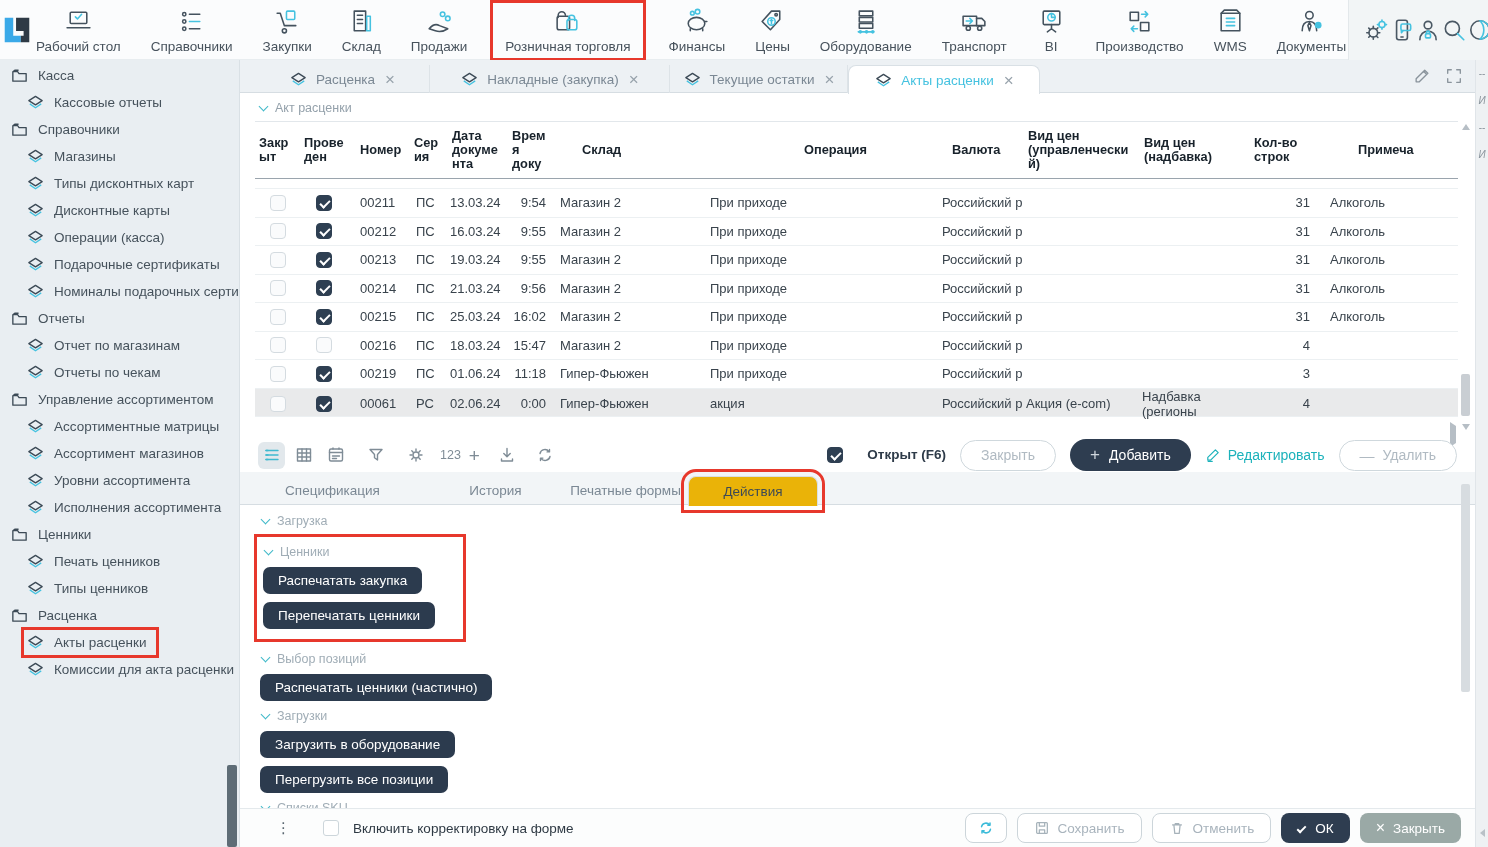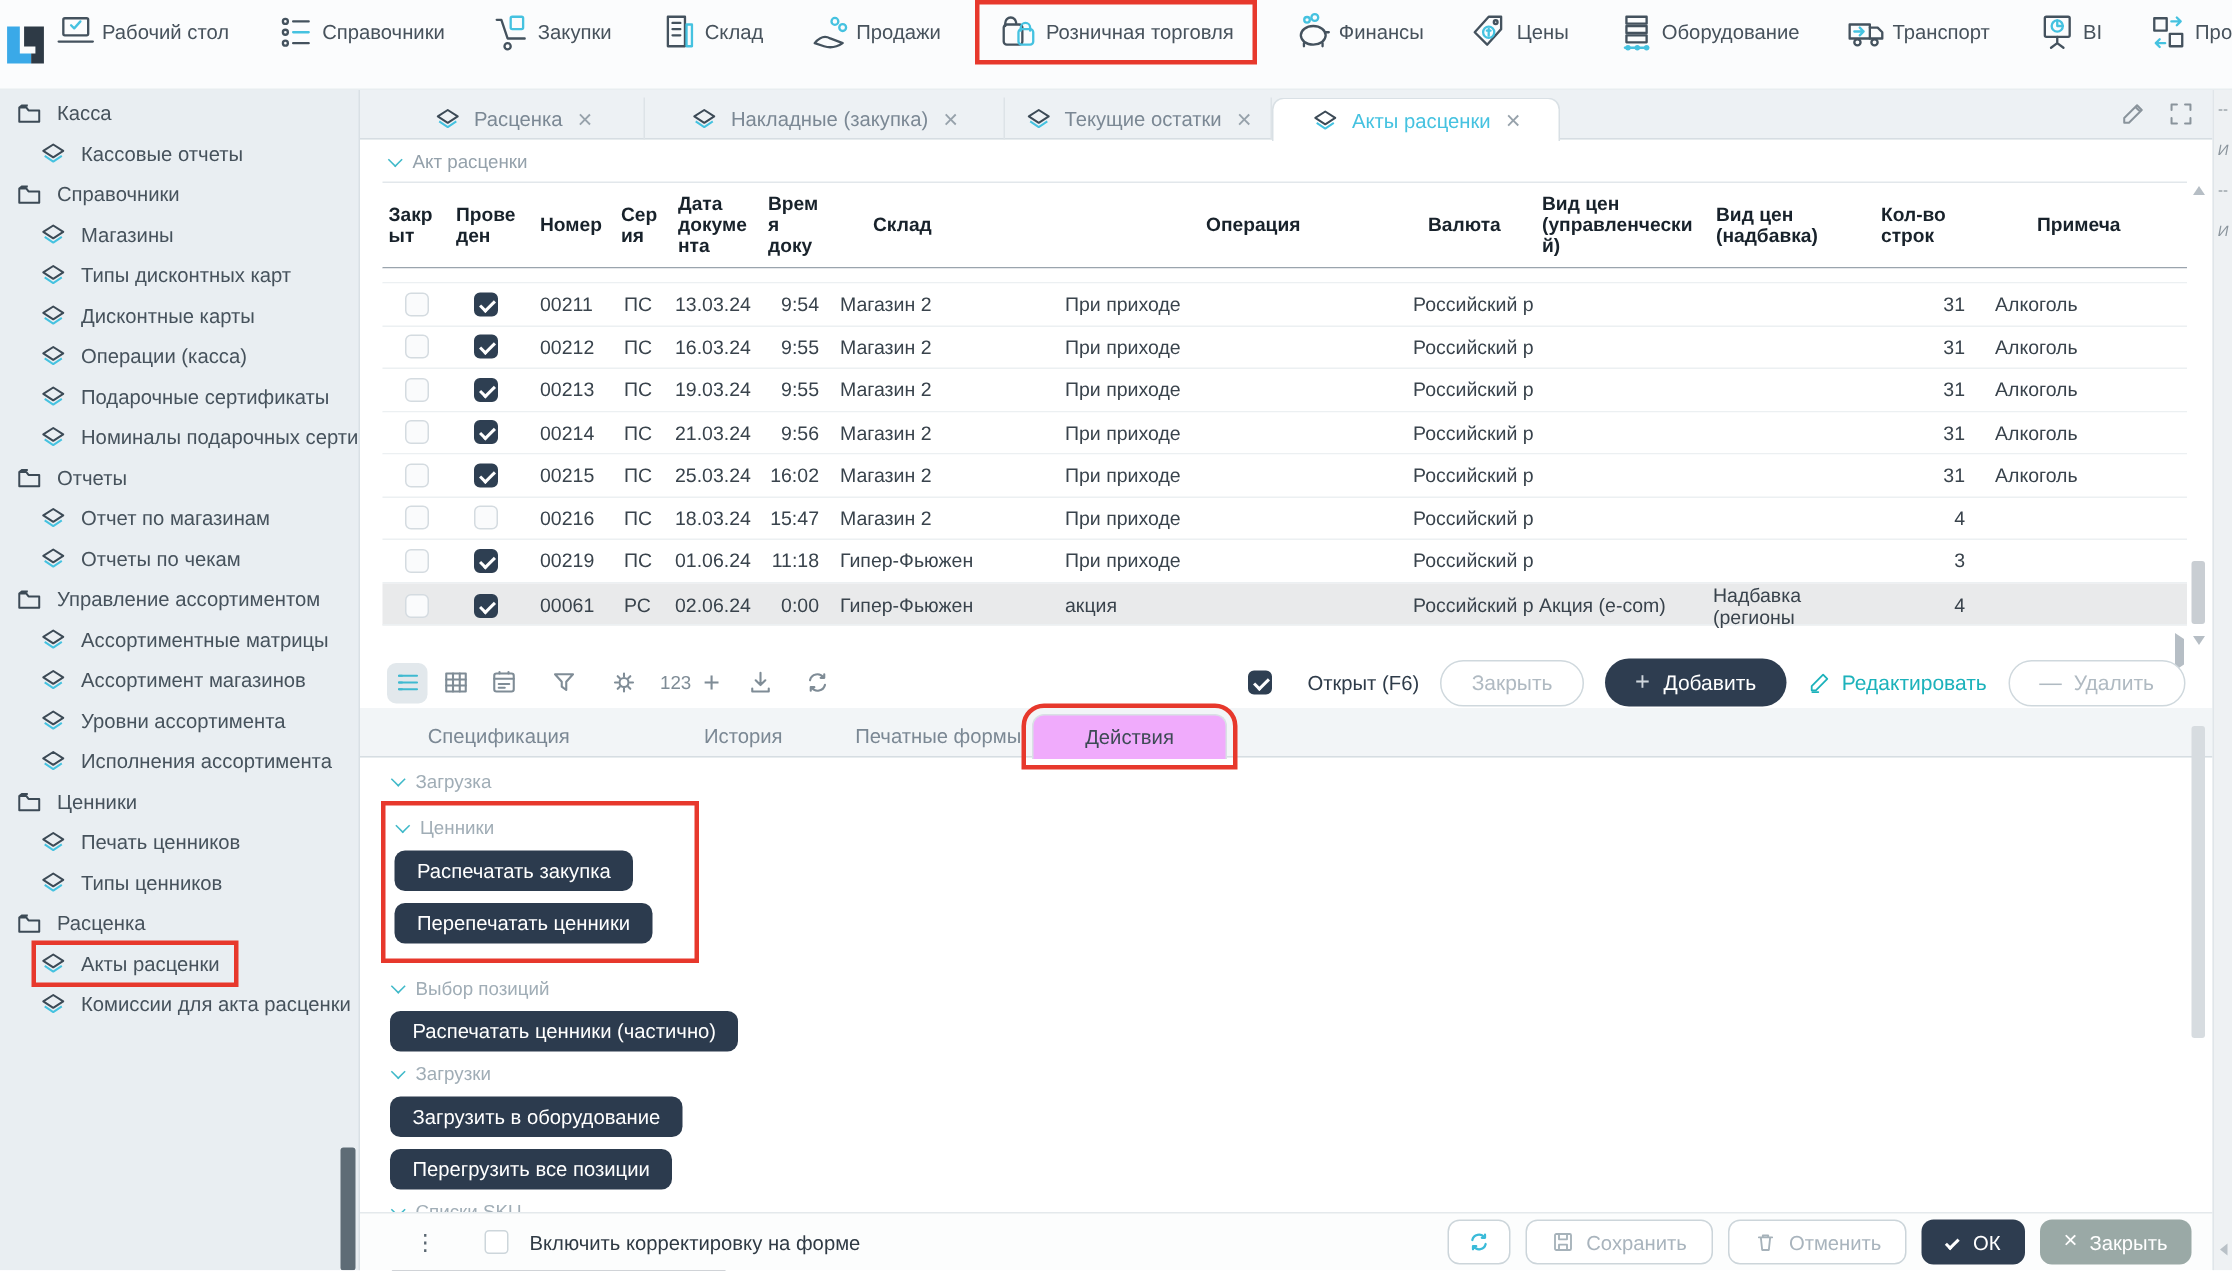--- a/index.html
+++ b/index.html
@@ -4,21 +4,21 @@
 <style>
 *{box-sizing:border-box;margin:0;padding:0}
 html,body{width:1488px;height:847px}
 body{font-family:"Liberation Sans","DejaVu Sans",sans-serif;background:#fff;overflow:hidden}
 .app{position:relative;width:1488px;height:847px;background:#fff;overflow:hidden}
 :root{}
 
 .topbar{position:absolute;left:0;top:0;width:1488px;height:60px;background:#fbfcfd;border-bottom:1px solid #e8edf0;display:flex;align-items:center}
 .logo{width:72px;display:flex;justify-content:center;align-items:center}
 .menu{display:flex;align-items:flex-start;gap:26px;height:60px;padding-top:5px}
-.mi{display:flex;align-items:center;gap:3px;font-size:13.5px;color:#47525c;white-space:nowrap;padding:2px 2px;cursor:default}
+.mi{display:flex;flex-direction:column;align-items:center;gap:3px;font-size:13.5px;color:#47525c;white-space:nowrap;padding:2px 2px;cursor:default}
 .mi.annotated{outline:3px solid #e7382c;outline-offset:2px;padding:2px 10px}
 .tic{width:29px;height:29px}
 .tic *{fill:none;stroke:#44525e;stroke-width:1.5;stroke-linecap:round;stroke-linejoin:round}
 .tic .c{stroke:#45c2e0}
 .tic .f{fill:#45c2e0;stroke:none}
 .top-right{margin-left:auto;height:60px;display:flex;align-items:center;justify-content:space-around;width:322px;background:#f2f5f6;border-left:1px solid #e3e8eb;padding:0 14px}
 .ric{width:26px;height:26px}
 .ric *{fill:none;stroke:#4a5864;stroke-width:1.5;stroke-linecap:round;stroke-linejoin:round}
 .ric .c{stroke:#45c2e0}
 
@@ -78,32 +78,32 @@
 
 .gridbar{position:absolute;left:0;top:378px;width:1235px;height:34px;display:flex;align-items:center;padding-left:18px}
 .vbtn{width:27px;height:27px;display:flex;align-items:center;justify-content:center;border-radius:6px;margin-right:5px}
 .vbtn.active{background:#e2e8ec}
 .sic{width:18px;height:18px}
 .sic *{fill:none;stroke:#7f8c96;stroke-width:1.4;stroke-linecap:round;stroke-linejoin:round}
 .vbtn.active .sic *{stroke:#3fb9d0}
 .numlbl{font-size:12.5px;color:#7f8c96;margin:0 8px 0 6px}
 .plus{font-size:19px;color:#7f8c96;margin-right:14px;line-height:1}
 .gb-right{margin-left:auto;display:flex;align-items:center;gap:14px;padding-right:18px}
-.openchk{display:flex;align-items:center;gap:24px;font-size:13.5px;color:#2e3b49;font-weight:400}
+.openchk{display:flex;gap:24px;font-size:13.5px;color:#2e3b49;font-weight:700}
 .pill{height:31px;border-radius:16px;border:1.5px solid #cfd8dd;background:#fff;color:#b0bac2;font-size:14px;display:flex;align-items:center;gap:8px;padding:0 20px;font-family:inherit}
 .pill .dash{font-size:15px}
 .btn-add{height:32px;border-radius:16px;background:#2e3d50;color:#fff;border:none;font-size:14px;display:flex;align-items:center;gap:9px;padding:0 20px;font-family:inherit}
 .btn-add .p{font-size:17px;color:#cfd6dd}
 .link-edit{display:flex;align-items:center;gap:7px;color:#1cb2bb;font-size:14px}
 .pic{width:16px;height:16px}
 .pic *{fill:none;stroke:#1cb2bb;stroke-width:1.5;stroke-linecap:round;stroke-linejoin:round}
 
 .dtabs{position:absolute;left:0;top:412px;width:1235px;height:33px;background:#f2f5f7;border-bottom:1px solid #d6dde2}
 .dtab{position:absolute;top:4px;height:28px;display:flex;align-items:center;justify-content:center;font-size:13.5px;color:#7b8894}
-.dtab.active{height:30px;background:#f0abfc;border:1px solid #d9e0e5;border-bottom:none;border-radius:8px 8px 0 0;color:#3d4a55;z-index:2;outline:3px solid #e7382c;outline-offset:4px}
+.dtab.active{height:30px;background:#eab308;border:1px solid #d9e0e5;border-bottom:none;border-radius:8px 8px 0 0;color:#3d4a55;z-index:2;outline:3px solid #e7382c;outline-offset:4px}
 
 .actions{position:absolute;left:20px;top:448px;width:1180px}
 .sec-h{font-size:12.5px;color:#a0adb6;display:flex;align-items:center;gap:8px;margin:6px 0 6px 2px}
 .abtn{display:block;background:#2c3b4e;color:#fff;border:none;border-radius:7px;font-size:13.5px;padding:6px 15px;margin:8px 0;font-family:inherit}
 .annot-box{border:3px solid #e7382c;width:fit-content;padding:2px 28px 8px 6px;margin-left:-6px}
 
 .footer{position:absolute;left:0;top:748px;width:1235px;height:39px;background:#fcfdfd;border-top:1px solid #e4e9ec;display:flex;align-items:center}
 .kebab{font-size:15px;color:#5a6771;margin-left:36px}
 .fchk{width:16px;height:16px;border:1px solid #cdd6db;border-radius:3px;background:#fff;margin-left:32px}
 .flabel{font-size:13.5px;color:#2f3a44;margin-left:14px}

